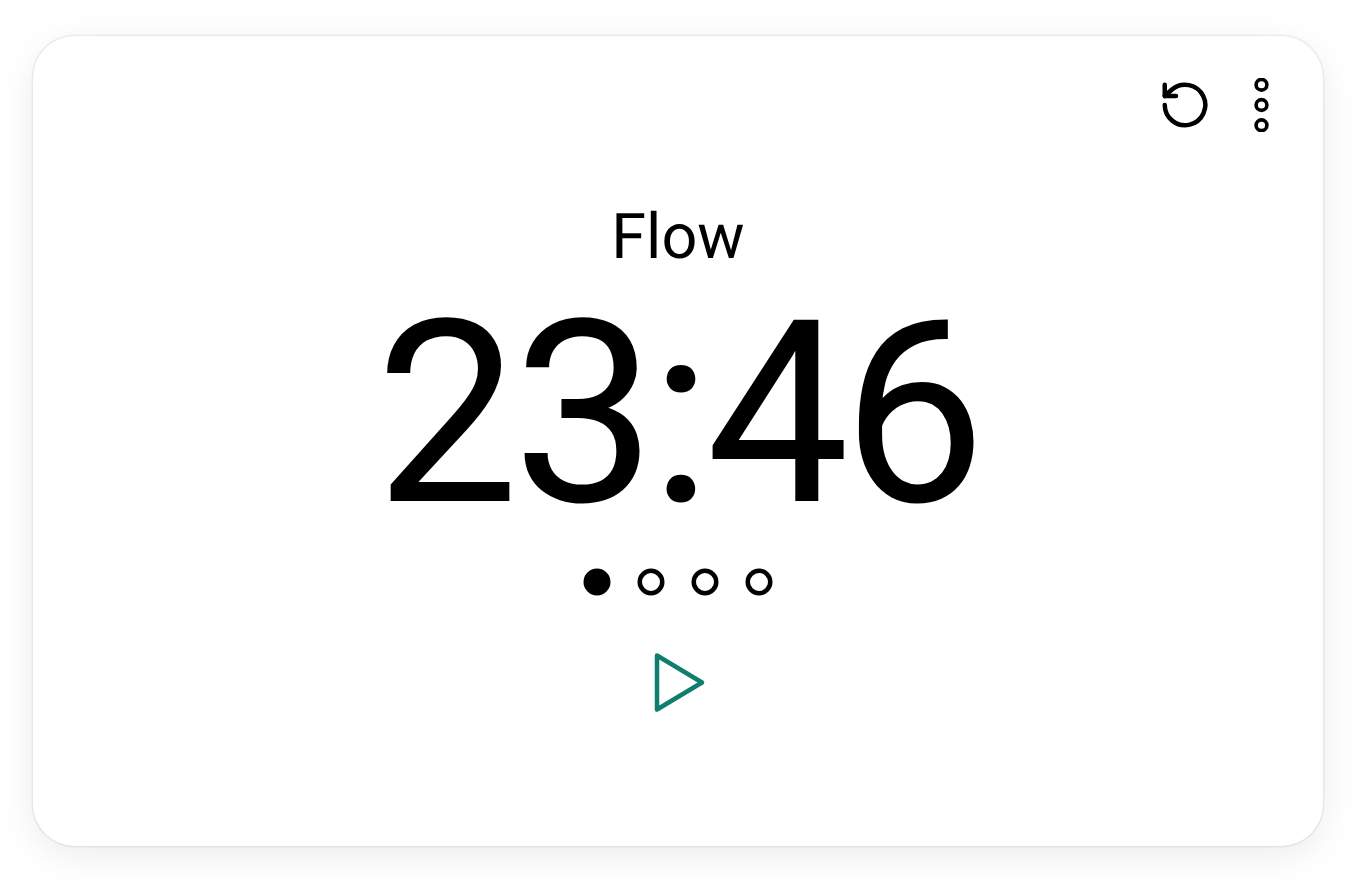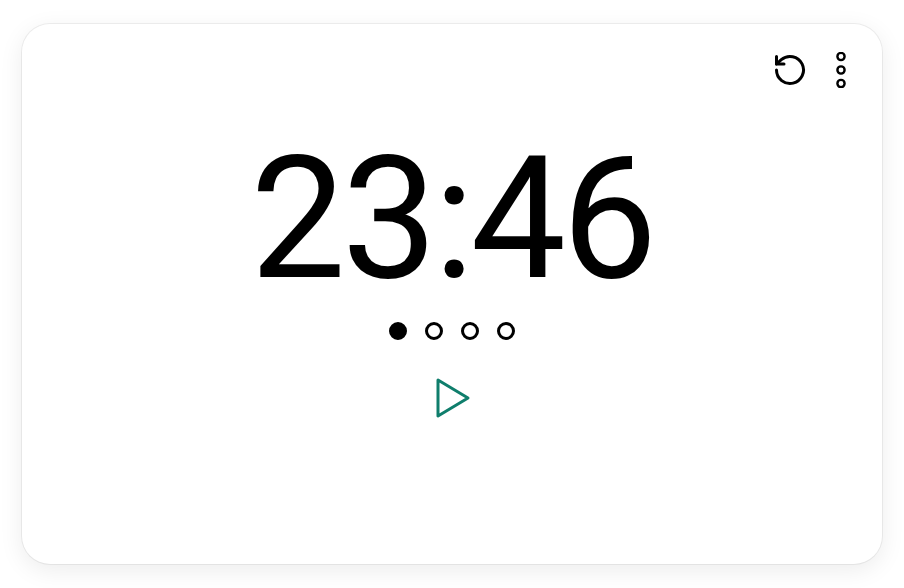--- a/index.html
+++ b/index.html
@@ -103,20 +103,21 @@
       <span>
         <svg width="10" height="36" viewBox="0 0 6 24" fill="none">
           <circle cx="3" cy="3" r="2.4" stroke="#000" stroke-width="1.6"></circle>
           <circle cx="3" cy="12" r="2.4" stroke="#000" stroke-width="1.6"></circle>
           <circle cx="3" cy="21" r="2.4" stroke="#000" stroke-width="1.6"></circle>
         </svg>
       </span>
     </button>
   </div>
 
+  <div class="title">Flow</div>
   <div class="timer">23:46</div>
 
   <div class="dots">
       <div class="dot filled"></div>
       <div class="dot"></div>
       <div class="dot"></div>
       <div class="dot"></div>
     </div>
 
   <button class="play-btn">

